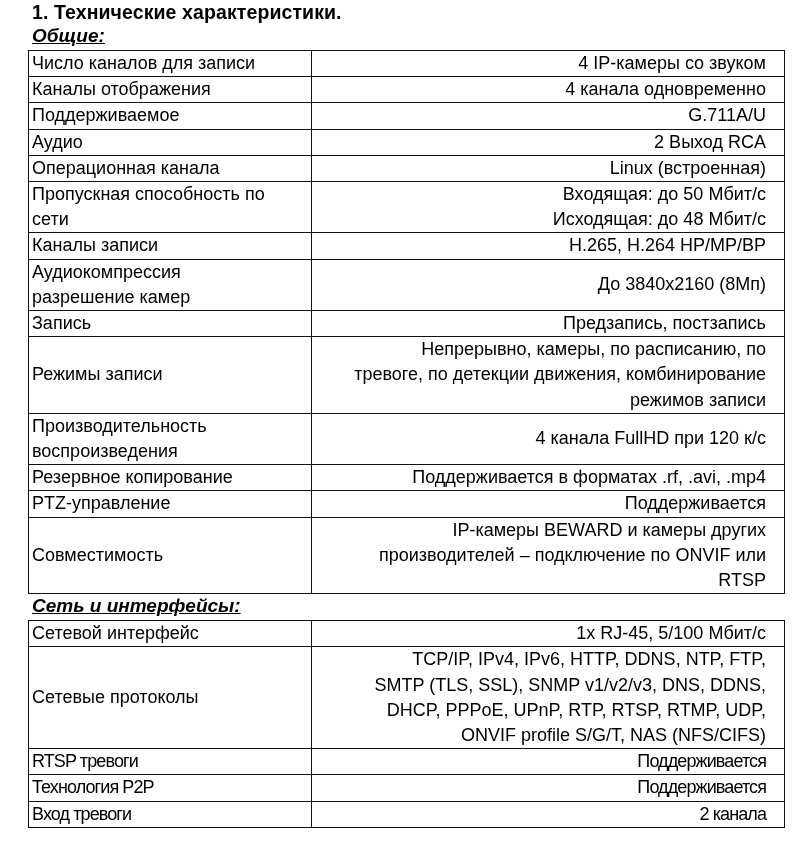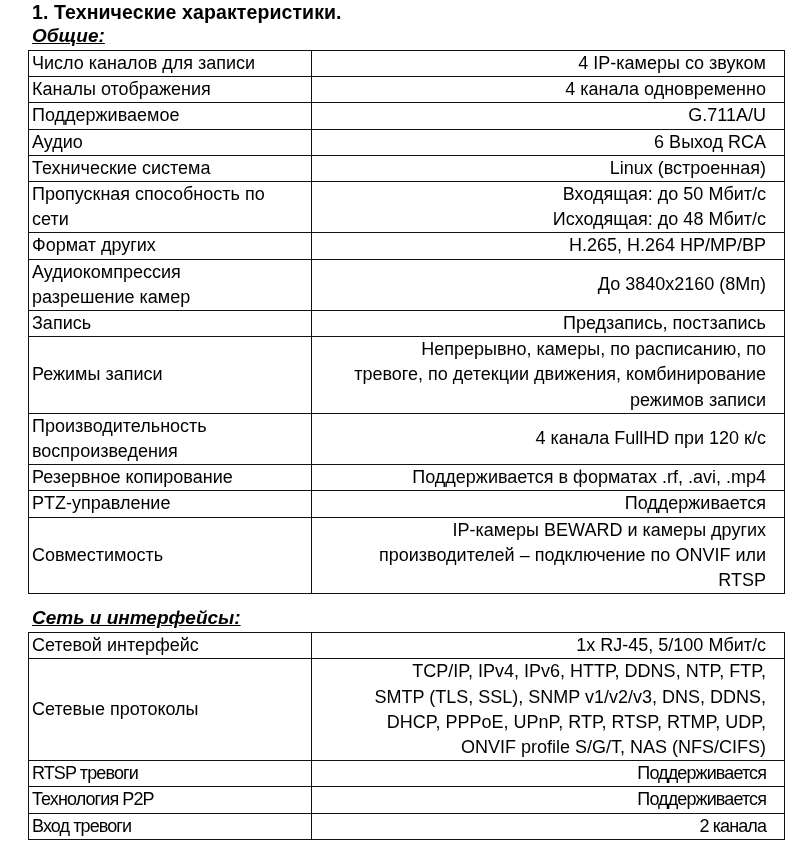--- a/index.html
+++ b/index.html
@@ -93,44 +93,44 @@
           </td>
         <td class="value">
             <span class="line">G.711A/U</span>
           </td>
       </tr>
       <tr>
         <td class="label">
             <span class="line">Аудио</span>
           </td>
         <td class="value">
-            <span class="line">6 Выход RCA</span>
-          </td>
-      </tr>
-      <tr>
-        <td class="label">
-            <span class="line">Технические система</span>
+            <span class="line">2 Выход RCA</span>
+          </td>
+      </tr>
+      <tr>
+        <td class="label">
+            <span class="line">Операционная канала</span>
           </td>
         <td class="value">
             <span class="line">Linux (встроенная)</span>
           </td>
       </tr>
       <tr>
         <td class="label">
           <span class="line">Пропускная способность по</span>
           <span class="line">сети</span>
         </td>
         <td class="value">
           <span class="line">Входящая: до 50 Мбит/с</span>
           <span class="line">Исходящая: до 48 Мбит/с</span>
         </td>
       </tr>
       <tr>
         <td class="label">
-            <span class="line">Формат других</span>
+            <span class="line">Каналы записи</span>
           </td>
         <td class="value">
             <span class="line">H.265, H.264 HP/MP/BP</span>
           </td>
       </tr>
       <tr>
         <td class="label">
           <span class="line">Аудиокомпрессия</span>
           <span class="line">разрешение камер</span>
         </td>
@@ -187,21 +187,21 @@
           </td>
         <td class="value">
           <span class="line">IP-камеры BEWARD и камеры других</span>
           <span class="line">производителей – подключение по ONVIF или</span>
           <span class="line">RTSP</span>
         </td>
       </tr>
     </tbody>
   </table>
 
-  <div class="section-heading" style="margin-top:13px;">Сеть и интерфейсы:</div>
+  <div class="section-heading" style="margin-top:1px;">Сеть и интерфейсы:</div>
   <table class="spec">
     <colgroup>
         <col class="c-label">
         <col class="c-value">
       </colgroup>
     <tbody>
       <tr>
         <td class="label">
             <span class="line">Сетевой интерфейс</span>
           </td>

